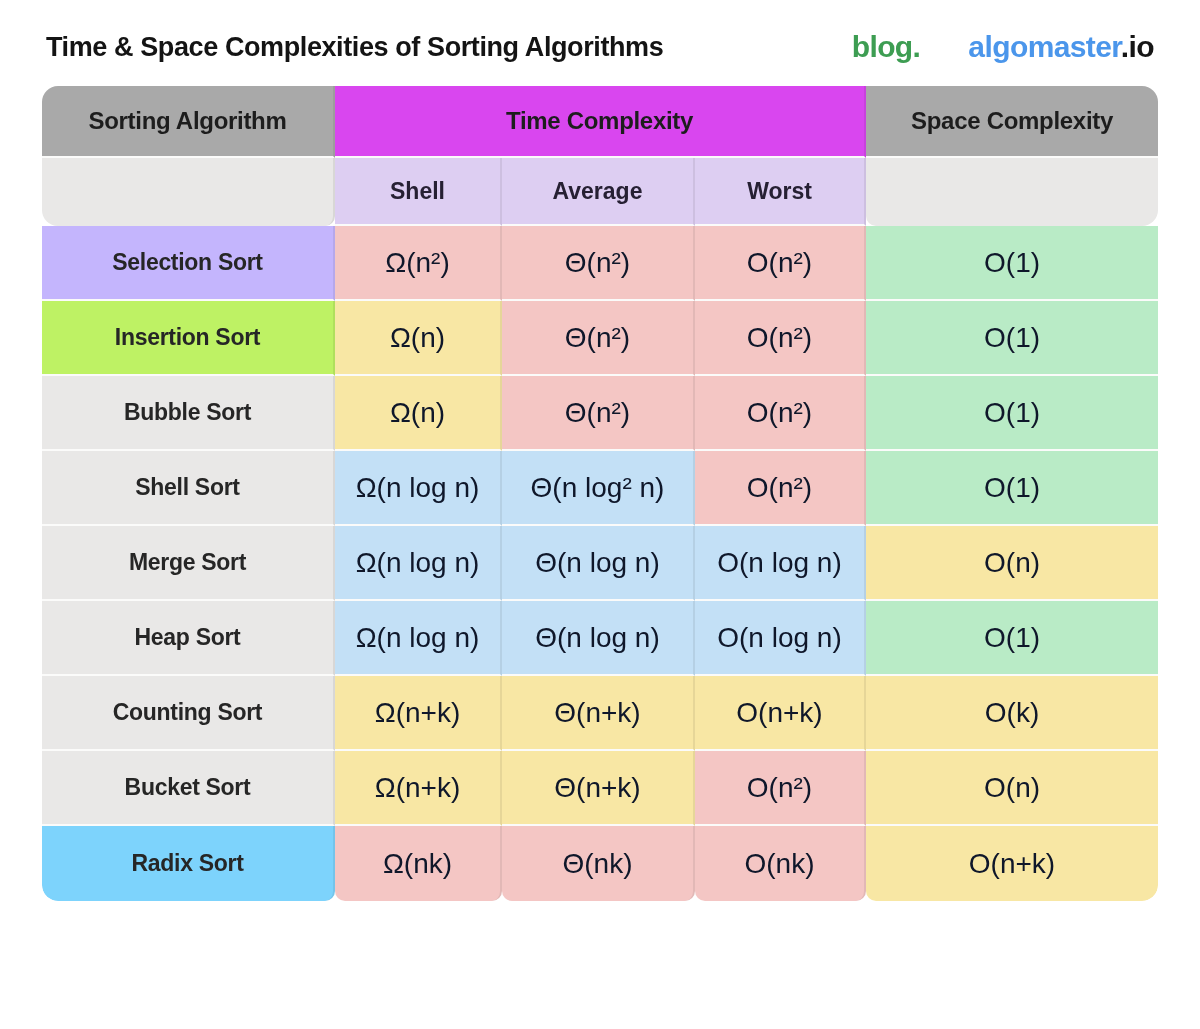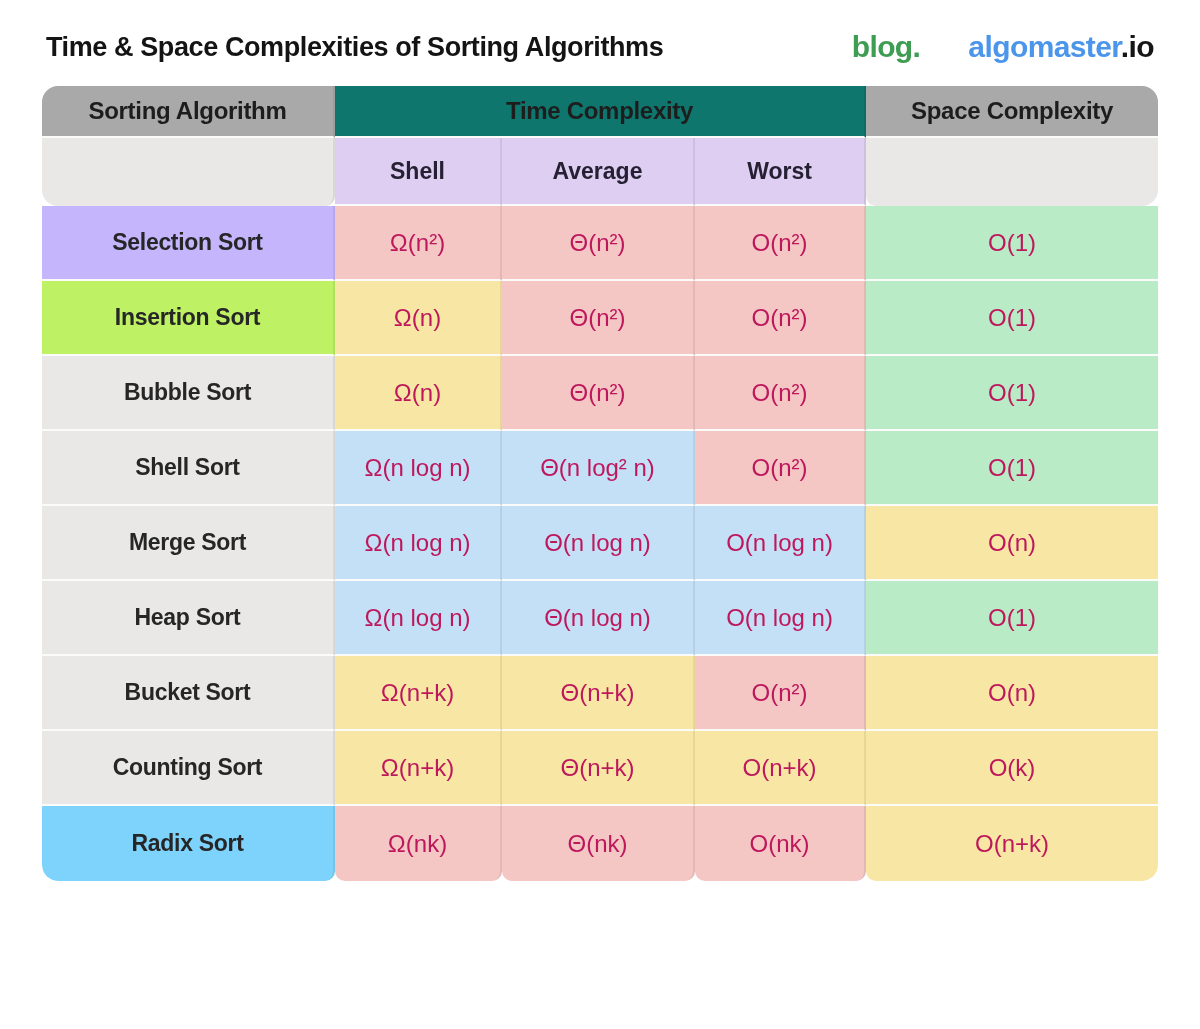--- a/index.html
+++ b/index.html
@@ -38,31 +38,31 @@
 
   .cx th, .cx td {
     text-align: center; vertical-align: middle;
     border-right: 2px solid rgba(0,0,0,0.07);
     border-bottom: 2px solid #fbfbfa;
   }
   .cx tr > *:last-child { border-right: none; }
   .cx tr:last-child td { border-bottom: none; }
 
   .cx thead th.main-h {
-    height: 52px; font-size: 24px; font-weight: 800; color: #1d1d1d;
+    height: 72px; font-size: 24px; font-weight: 800; color: #1d1d1d;
     letter-spacing: -0.3px;
   }
   .cx thead .sub-row > * { height: 68px; }
   .cx thead th.sub-h { font-size: 23px; font-weight: 800; color: #262033; }
 
   .cx td.algo {
     height: 75px; font-size: 23px; font-weight: 800; color: #262626;
     letter-spacing: -0.3px;
   }
-  .cx td.val { height: 75px; font-size: 24px; font-weight: 400; color: #be185d; }
+  .cx td.val { height: 75px; font-size: 28px; font-weight: 400; color: #0f172a; }
 
   .cx tr:last-child td { border-radius: 0 0 10px 10px; }
   .cx tr:last-child td:first-child { border-radius: 0 0 10px 16px; }
   .cx tr:last-child td:last-child { border-radius: 0 0 16px 10px; }
 </style>
 </head>
 <body>
 
 <div class="page">
 
@@ -76,21 +76,21 @@
       <colgroup>
         <col class="c1">
           <col class="c2">
           <col class="c3">
           <col class="c4">
           <col class="c5">
       </colgroup>
       <thead>
         <tr>
           <th class="main-h" style="background: rgb(169, 169, 169);">Sorting Algorithm</th>
-          <th class="main-h" colspan="3" style="background: #0f766e; text-align: center;">Time Complexity</th>
+          <th class="main-h" colspan="3" style="background: #d946ef; text-align: center;">Time Complexity</th>
           <th class="main-h" style="background: rgb(169, 169, 169);">Space Complexity</th>
         </tr>
         <tr class="sub-row">
           <td style="background: rgb(233, 232, 231);"></td>
           <th class="sub-h" style="background: rgb(221, 206, 242);">Shell</th>
           <th class="sub-h" style="background: rgb(221, 206, 242);">Average</th>
           <th class="sub-h" style="background: rgb(221, 206, 242);">Worst</th>
           <td style="background: rgb(233, 232, 231);"></td>
         </tr>
       </thead>
@@ -138,33 +138,33 @@
 
   <tr>
     <td class="algo" style="background: rgb(233, 232, 231);">Heap Sort</td>
     <td class="val" style="background: rgb(195, 224, 246);">Ω(n log n)</td>
     <td class="val" style="background: rgb(195, 224, 246);">Θ(n log n)</td>
     <td class="val" style="background: rgb(195, 224, 246);">O(n log n)</td>
     <td class="val" style="background: rgb(185, 235, 198);">O(1)</td>
   </tr>
 
   <tr>
+    <td class="algo" style="background: rgb(233, 232, 231);">Counting Sort</td>
+    <td class="val" style="background: rgb(248, 231, 164);">Ω(n+k)</td>
+    <td class="val" style="background: rgb(248, 231, 164);">Θ(n+k)</td>
+    <td class="val" style="background: rgb(248, 231, 164);">O(n+k)</td>
+    <td class="val" style="background: rgb(248, 231, 164);">O(k)</td>
+  </tr>
+
+  <tr>
     <td class="algo" style="background: rgb(233, 232, 231);">Bucket Sort</td>
     <td class="val" style="background: rgb(248, 231, 164);">Ω(n+k)</td>
     <td class="val" style="background: rgb(248, 231, 164);">Θ(n+k)</td>
     <td class="val" style="background: rgb(244, 198, 196);">O(n²)</td>
     <td class="val" style="background: rgb(248, 231, 164);">O(n)</td>
-  </tr>
-
-  <tr>
-    <td class="algo" style="background: rgb(233, 232, 231);">Counting Sort</td>
-    <td class="val" style="background: rgb(248, 231, 164);">Ω(n+k)</td>
-    <td class="val" style="background: rgb(248, 231, 164);">Θ(n+k)</td>
-    <td class="val" style="background: rgb(248, 231, 164);">O(n+k)</td>
-    <td class="val" style="background: rgb(248, 231, 164);">O(k)</td>
   </tr>
 
   <tr>
     <td class="algo" style="background: #7dd3fc;">Radix Sort</td>
     <td class="val" style="background: rgb(244, 198, 196);">Ω(nk)</td>
     <td class="val" style="background: rgb(244, 198, 196);">Θ(nk)</td>
     <td class="val" style="background: rgb(244, 198, 196);">O(nk)</td>
     <td class="val" style="background: rgb(248, 231, 164);">O(n+k)</td>
   </tr>
 </tbody>

